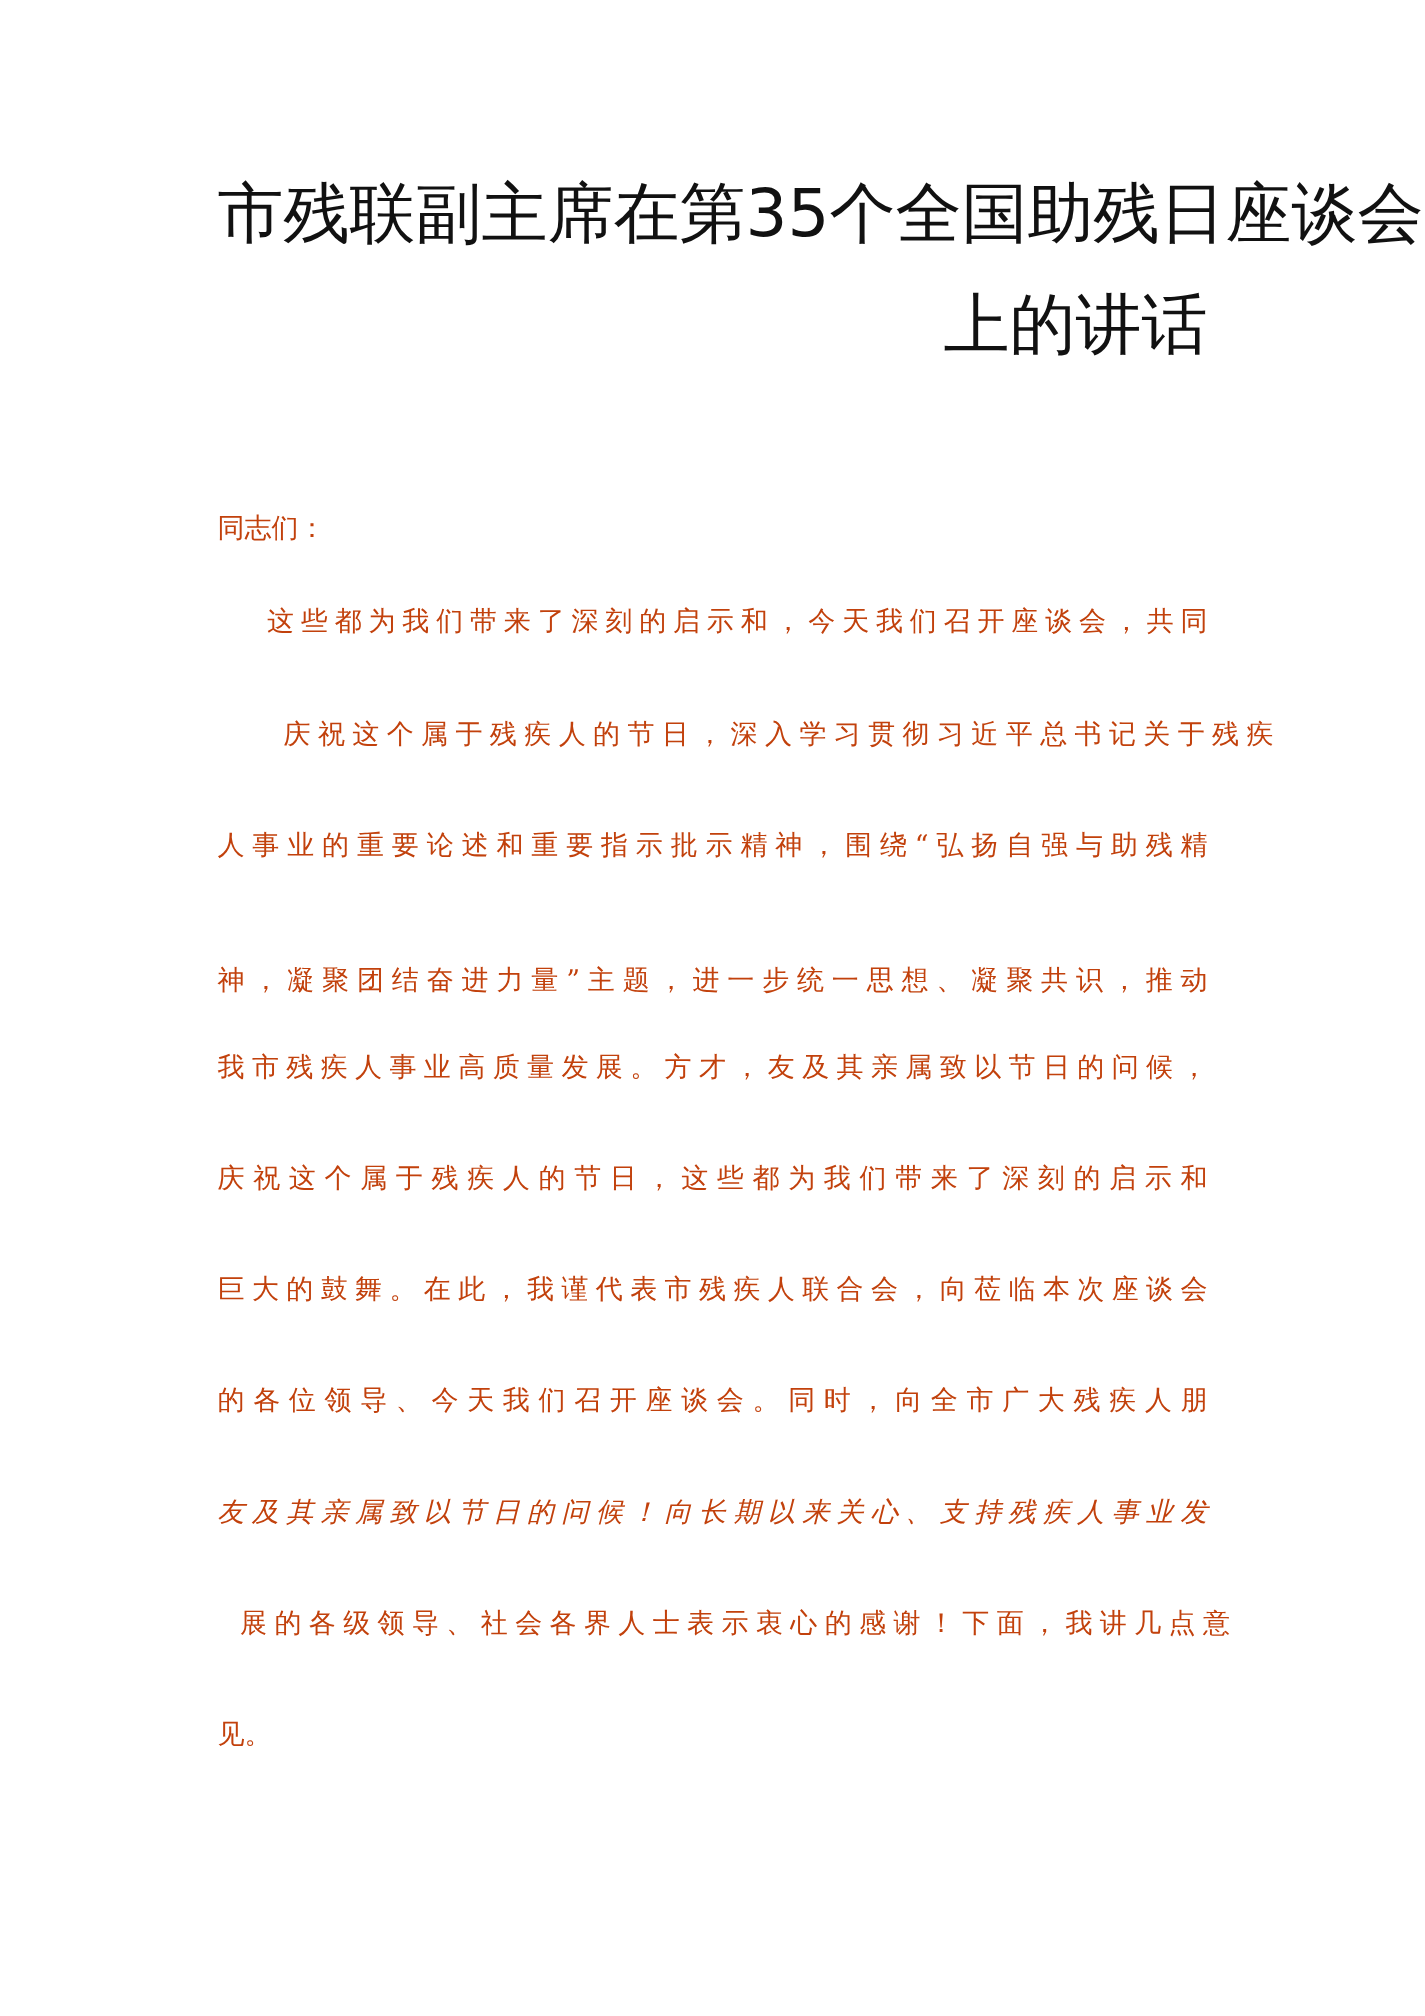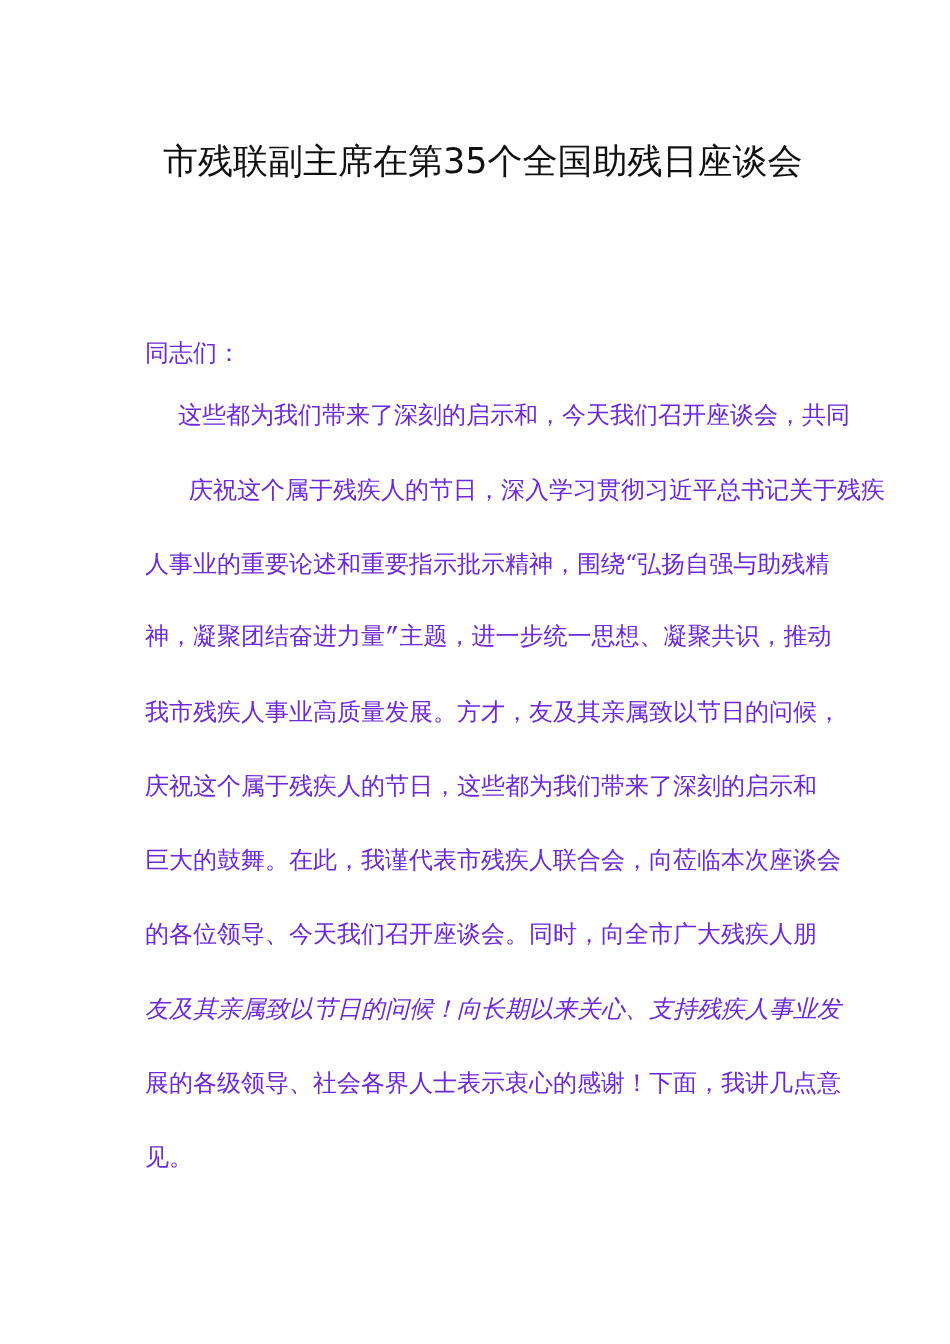--- a/index.html
+++ b/index.html
@@ -20,61 +20,62 @@
       left: 0;
       top: 0;
       width: 950px;
       height: 1344px;
       background: #ffffff;
     }
     .title {
       position: absolute;
       left: 145px;
       width: 660px;
-      text-align: left;
-      font-size: 35px;
+      text-align: right;
+      font-size: 44px;
       line-height: 44px;
       font-family: "DejaVu Sans", "Liberation Sans", sans-serif;
       font-weight: normal;
       letter-spacing: 0px;
       white-space: nowrap;
-      margin: 18px;
+      margin: 0;
       color: #111111;
     }
     .title.l1 { top: 121px; }
     .title.l2 { top: 195px; }
     .line {
       position: absolute;
       left: 145px;
       width: 660px;
-      font-size: 24px;
+      font-size: 18px;
       line-height: 28px;
       white-space: nowrap;
       text-align: justify;
       text-align-last: justify;
-      color: #6d28d9;
+      color: #c2410c;
     }
     .line.last { text-align-last: left; }
     .line.indent { left: 178px; width: 627px; }
     .salutation { top: 339px; text-align-last: left; }
   </style>
 </head>
 <body>
 
 <div class="page">
   <h1 class="title l1">市残联副主席在第35个全国助残日座谈会</h1>
+  <h1 class="title l2">上的讲话</h1>
 
   <div class="line salutation">同志们：</div>
 
   <div>
     <div class="line indent" style="top:401px;">这些都为我们带来了深刻的启示和，今天我们召开座谈会，共同</div>
     <div class="line" style="top:476px;margin-left:44px;">庆祝这个属于残疾人的节日，深入学习贯彻习近平总书记关于残疾</div>
     <div class="line" style="top:550px;">人事业的重要论述和重要指示批示精神，围绕“弘扬自强与助残精</div>
-    <div class="line" style="top:624px;font-family:Liberation Mono, monospace;">神，凝聚团结奋进力量”主题，进一步统一思想、凝聚共识，推动</div>
+    <div class="line" style="top:640px;">神，凝聚团结奋进力量”主题，进一步统一思想、凝聚共识，推动</div>
     <div class="line" style="top:698px;">我市残疾人事业高质量发展。方才，友及其亲属致以节日的问候，</div>
     <div class="line" style="top:772px;">庆祝这个属于残疾人的节日，这些都为我们带来了深刻的启示和</div>
     <div class="line" style="top:846px;">巨大的鼓舞。在此，我谨代表市残疾人联合会，向莅临本次座谈会</div>
     <div class="line" style="top:920px;">的各位领导、今天我们召开座谈会。同时，向全市广大残疾人朋</div>
     <div class="line" style="top:995px;font-style:italic;">友及其亲属致以节日的问候！向长期以来关心、支持残疾人事业发</div>
-    <div class="line" style="top:1069px;">展的各级领导、社会各界人士表示衷心的感谢！下面，我讲几点意</div>
+    <div class="line" style="top:1069px;margin-left:15px;">展的各级领导、社会各界人士表示衷心的感谢！下面，我讲几点意</div>
     <div class="line last" style="top:1143px;">见。</div>
   </div>
 </div>
 
 </body></html>

